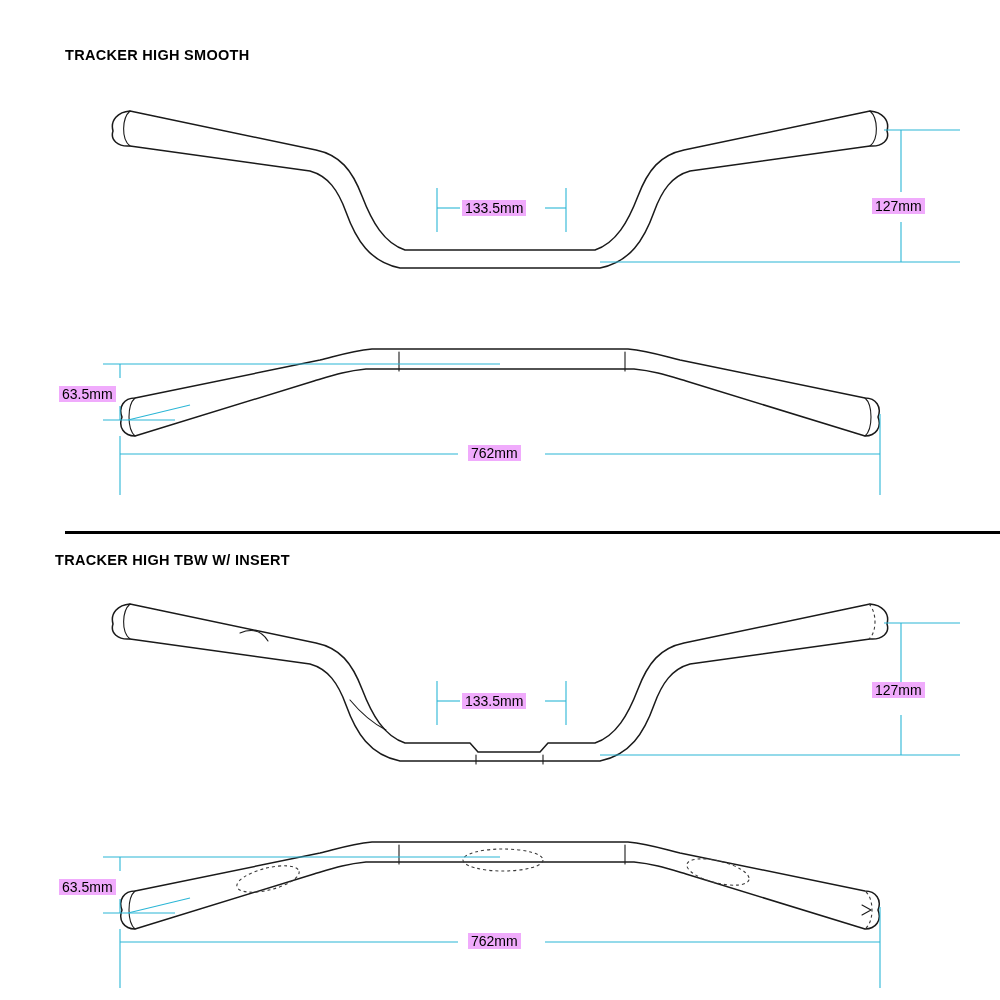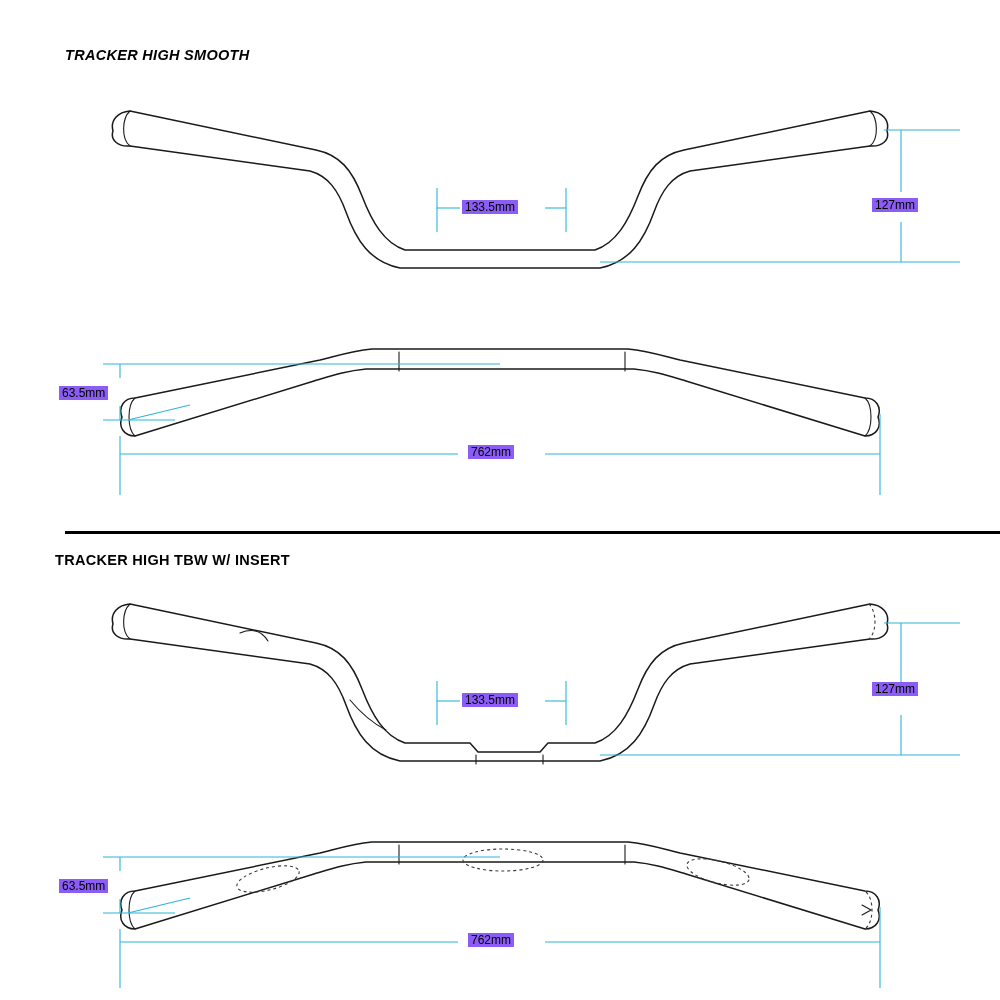--- a/index.html
+++ b/index.html
@@ -24,24 +24,24 @@
     letter-spacing: 0.3px;
     color: #000000;
     white-space: nowrap;
   }
   .divider {
     position: absolute;
     background: #000000;
   }
   .dim-label {
     position: absolute;
-    font-size: 12px;
+    font-size: 14px;
     color: #000000;
     white-space: nowrap;
-    background: #8b5cf6;
+    background: #f0abfc;
     padding: 0 3px;
   }
   svg.layer {
     position: absolute;
     left: 0;
     top: 0;
     width: 1000px;
     height: 1000px;
     pointer-events: none;
   }
@@ -69,21 +69,21 @@
     fill: none;
     stroke: #2bb6d6;
     stroke-width: 1.1;
   }
 </style>
 </head>
 <body>
 
 <div id="page">
 
-  <div class="section-title" style="left:65px; top:47px;font-style:italic;">TRACKER HIGH SMOOTH</div>
+  <div class="section-title" style="left:65px; top:47px;">TRACKER HIGH SMOOTH</div>
 
   <div class="divider" style="left:65px; top:531px; width:935px; height:2.5px;"></div>
 
   <div class="section-title" style="left:55px; top:552px;">TRACKER HIGH TBW W/ INSERT</div>
 
   <svg class="layer" viewBox="0 0 1000 1000">
 
     <g>
       <path class="bar-outline" d="
         M 113,131

